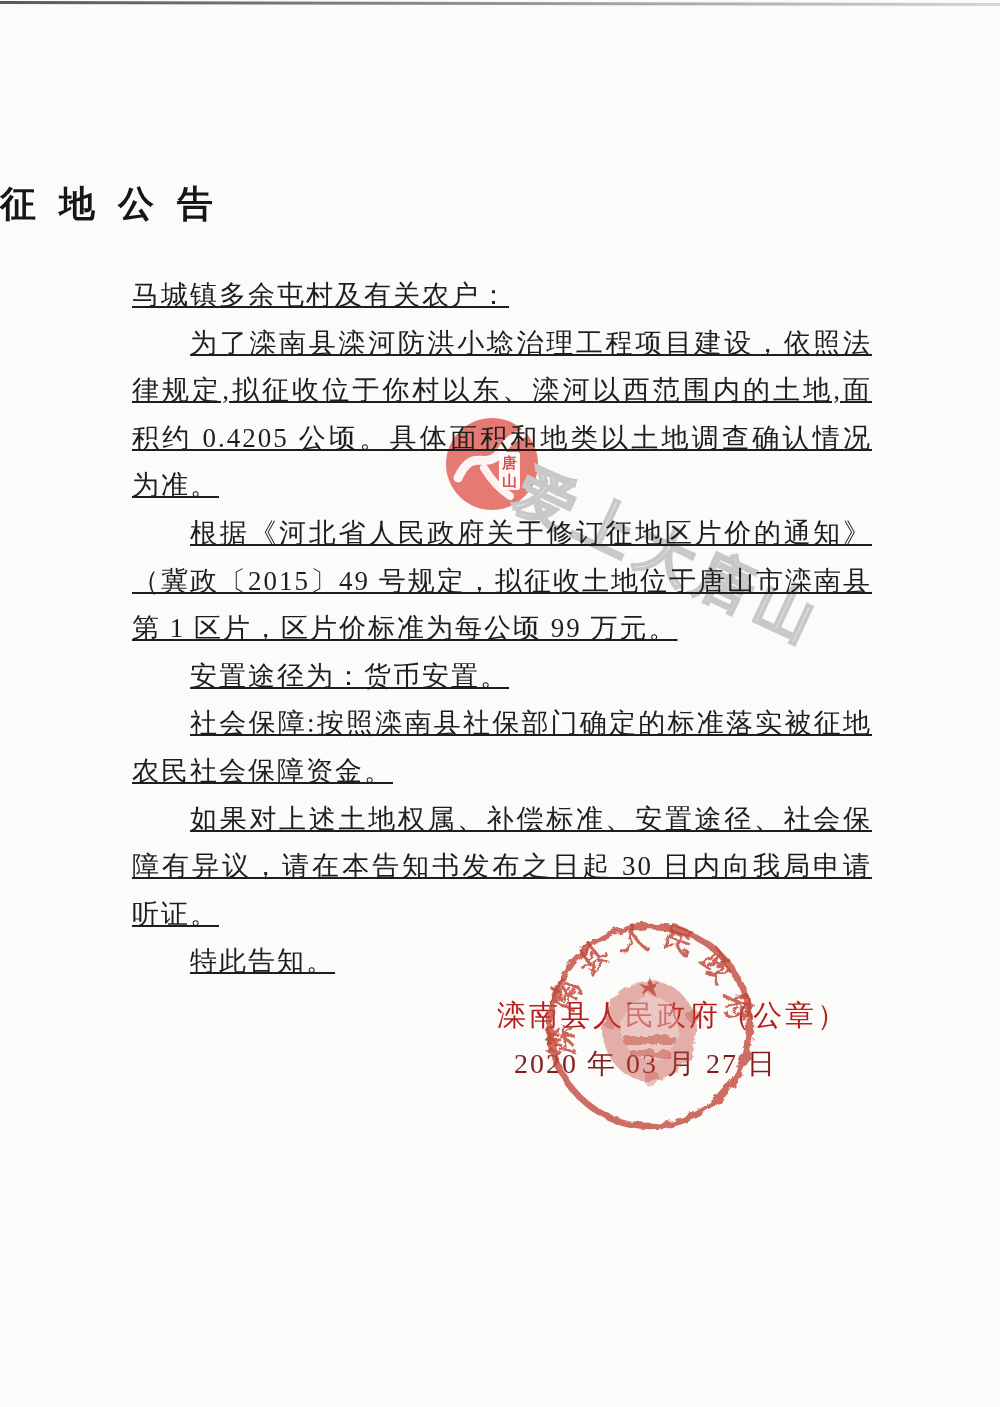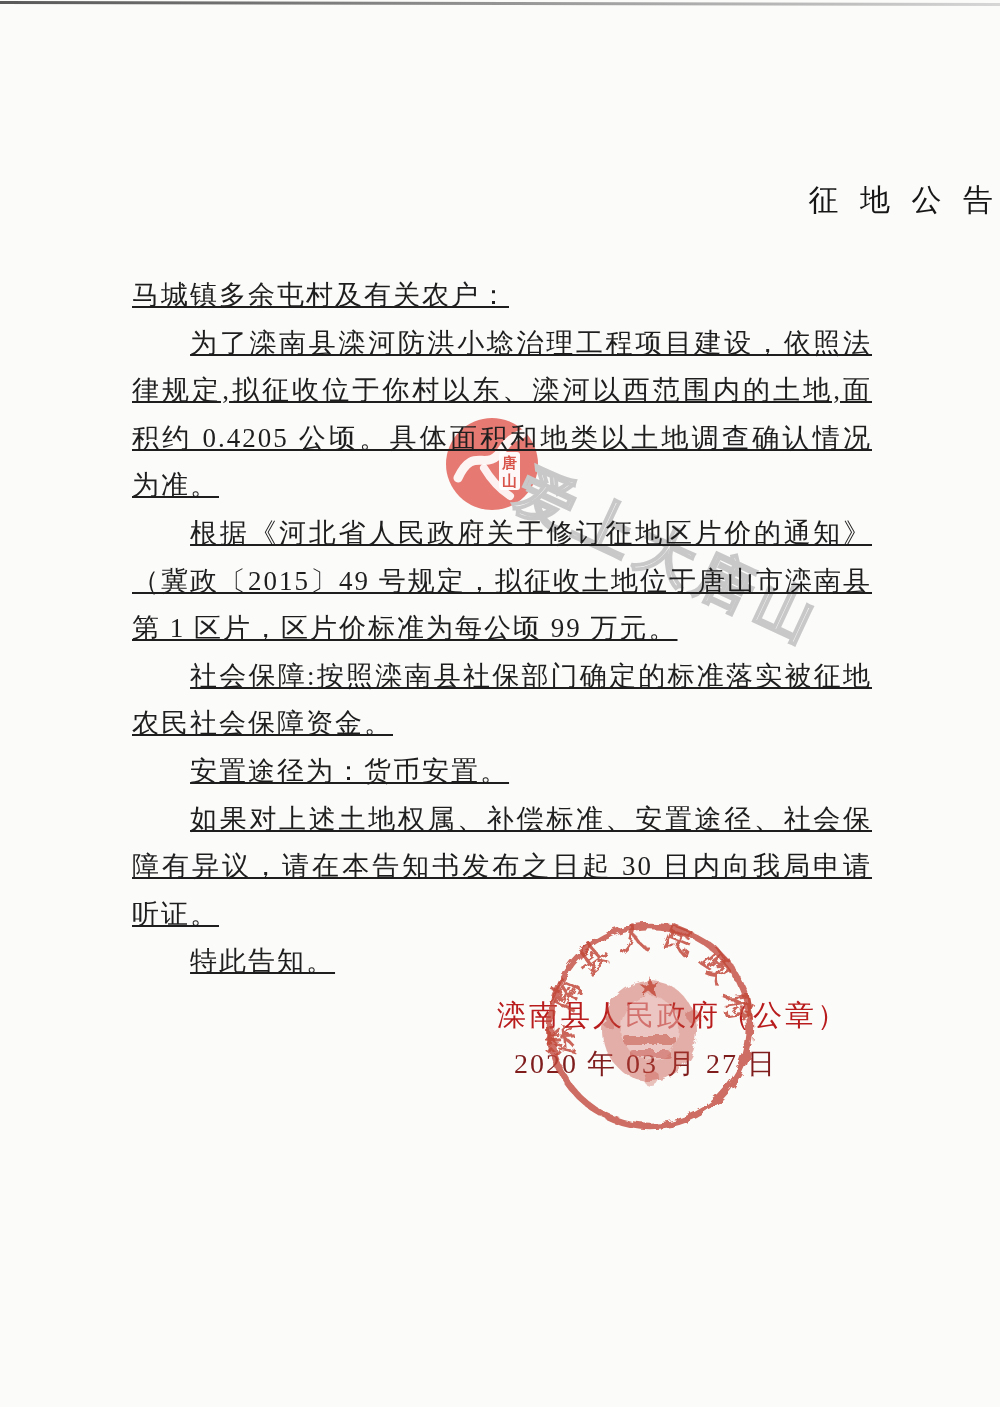--- a/index.html
+++ b/index.html
@@ -14,22 +14,22 @@
   }
   
   .scan-line{
     position:absolute;top:2px;left:0;width:100%;height:3px;
     background:linear-gradient(to right,#3c3c3c 0%,#5a5a5a 25%,#8a8a8a 55%,#b5b5b5 85%,#d0d0d0 100%);
     transform:rotate(0.12deg);
     opacity:.85;
   }
   .title{
     position:absolute;top:180px;left:0;width:100%;
-    text-align:right;
-    font-size:30px;font-weight:normal;
+    text-align:left;
+    font-size:36px;font-weight:bold;
     letter-spacing:7px;
     color:#161616;
     z-index:2;
   }
   .content{
     position:absolute;left:132px;top:272px;width:740px;
     font-size:27px;line-height:47.6px;letter-spacing:2px;
     text-align:justify;
     z-index:2;
   }
@@ -82,22 +82,22 @@
   </svg>
 
   <div class="wm-text">爱上大唐山</div>
 
   <div class="title">征 地 公 告</div>
 
   <div class="content">
     <p class="salutation">马城镇多余屯村及有关农户：</p>
     <p>为了滦南县滦河防洪小埝治理工程项目建设，依照法律规定,拟征收位于你村以东、滦河以西范围内的土地,面积约 0.4205 公顷。具体面积和地类以土地调查确认情况为准。</p>
     <p>根据《河北省人民政府关于修订征地区片价的通知》（冀政〔2015〕49 号规定，拟征收土地位于唐山市滦南县第 1 区片，区片价标准为每公顷 99 万元。</p>
+    <p>安置途径为：货币安置。</p>
     <p>社会保障:按照滦南县社保部门确定的标准落实被征地农民社会保障资金。</p>
-    <p>安置途径为：货币安置。</p>
     <p>如果对上述土地权属、补偿标准、安置途径、社会保障有异议，请在本告知书发布之日起 30 日内向我局申请听证。</p>
     <p>特此告知。</p>
   </div>
 
   <div class="signature">滦南县人民政府（公章）</div>
   <div class="date">2020 年 03 月 27 日</div>
 
   <svg class="seal" width="216" height="216" viewBox="0 0 216 216">
     <defs>
       <filter id="stampGrain" x="-25%" y="-25%" width="150%" height="150%">

